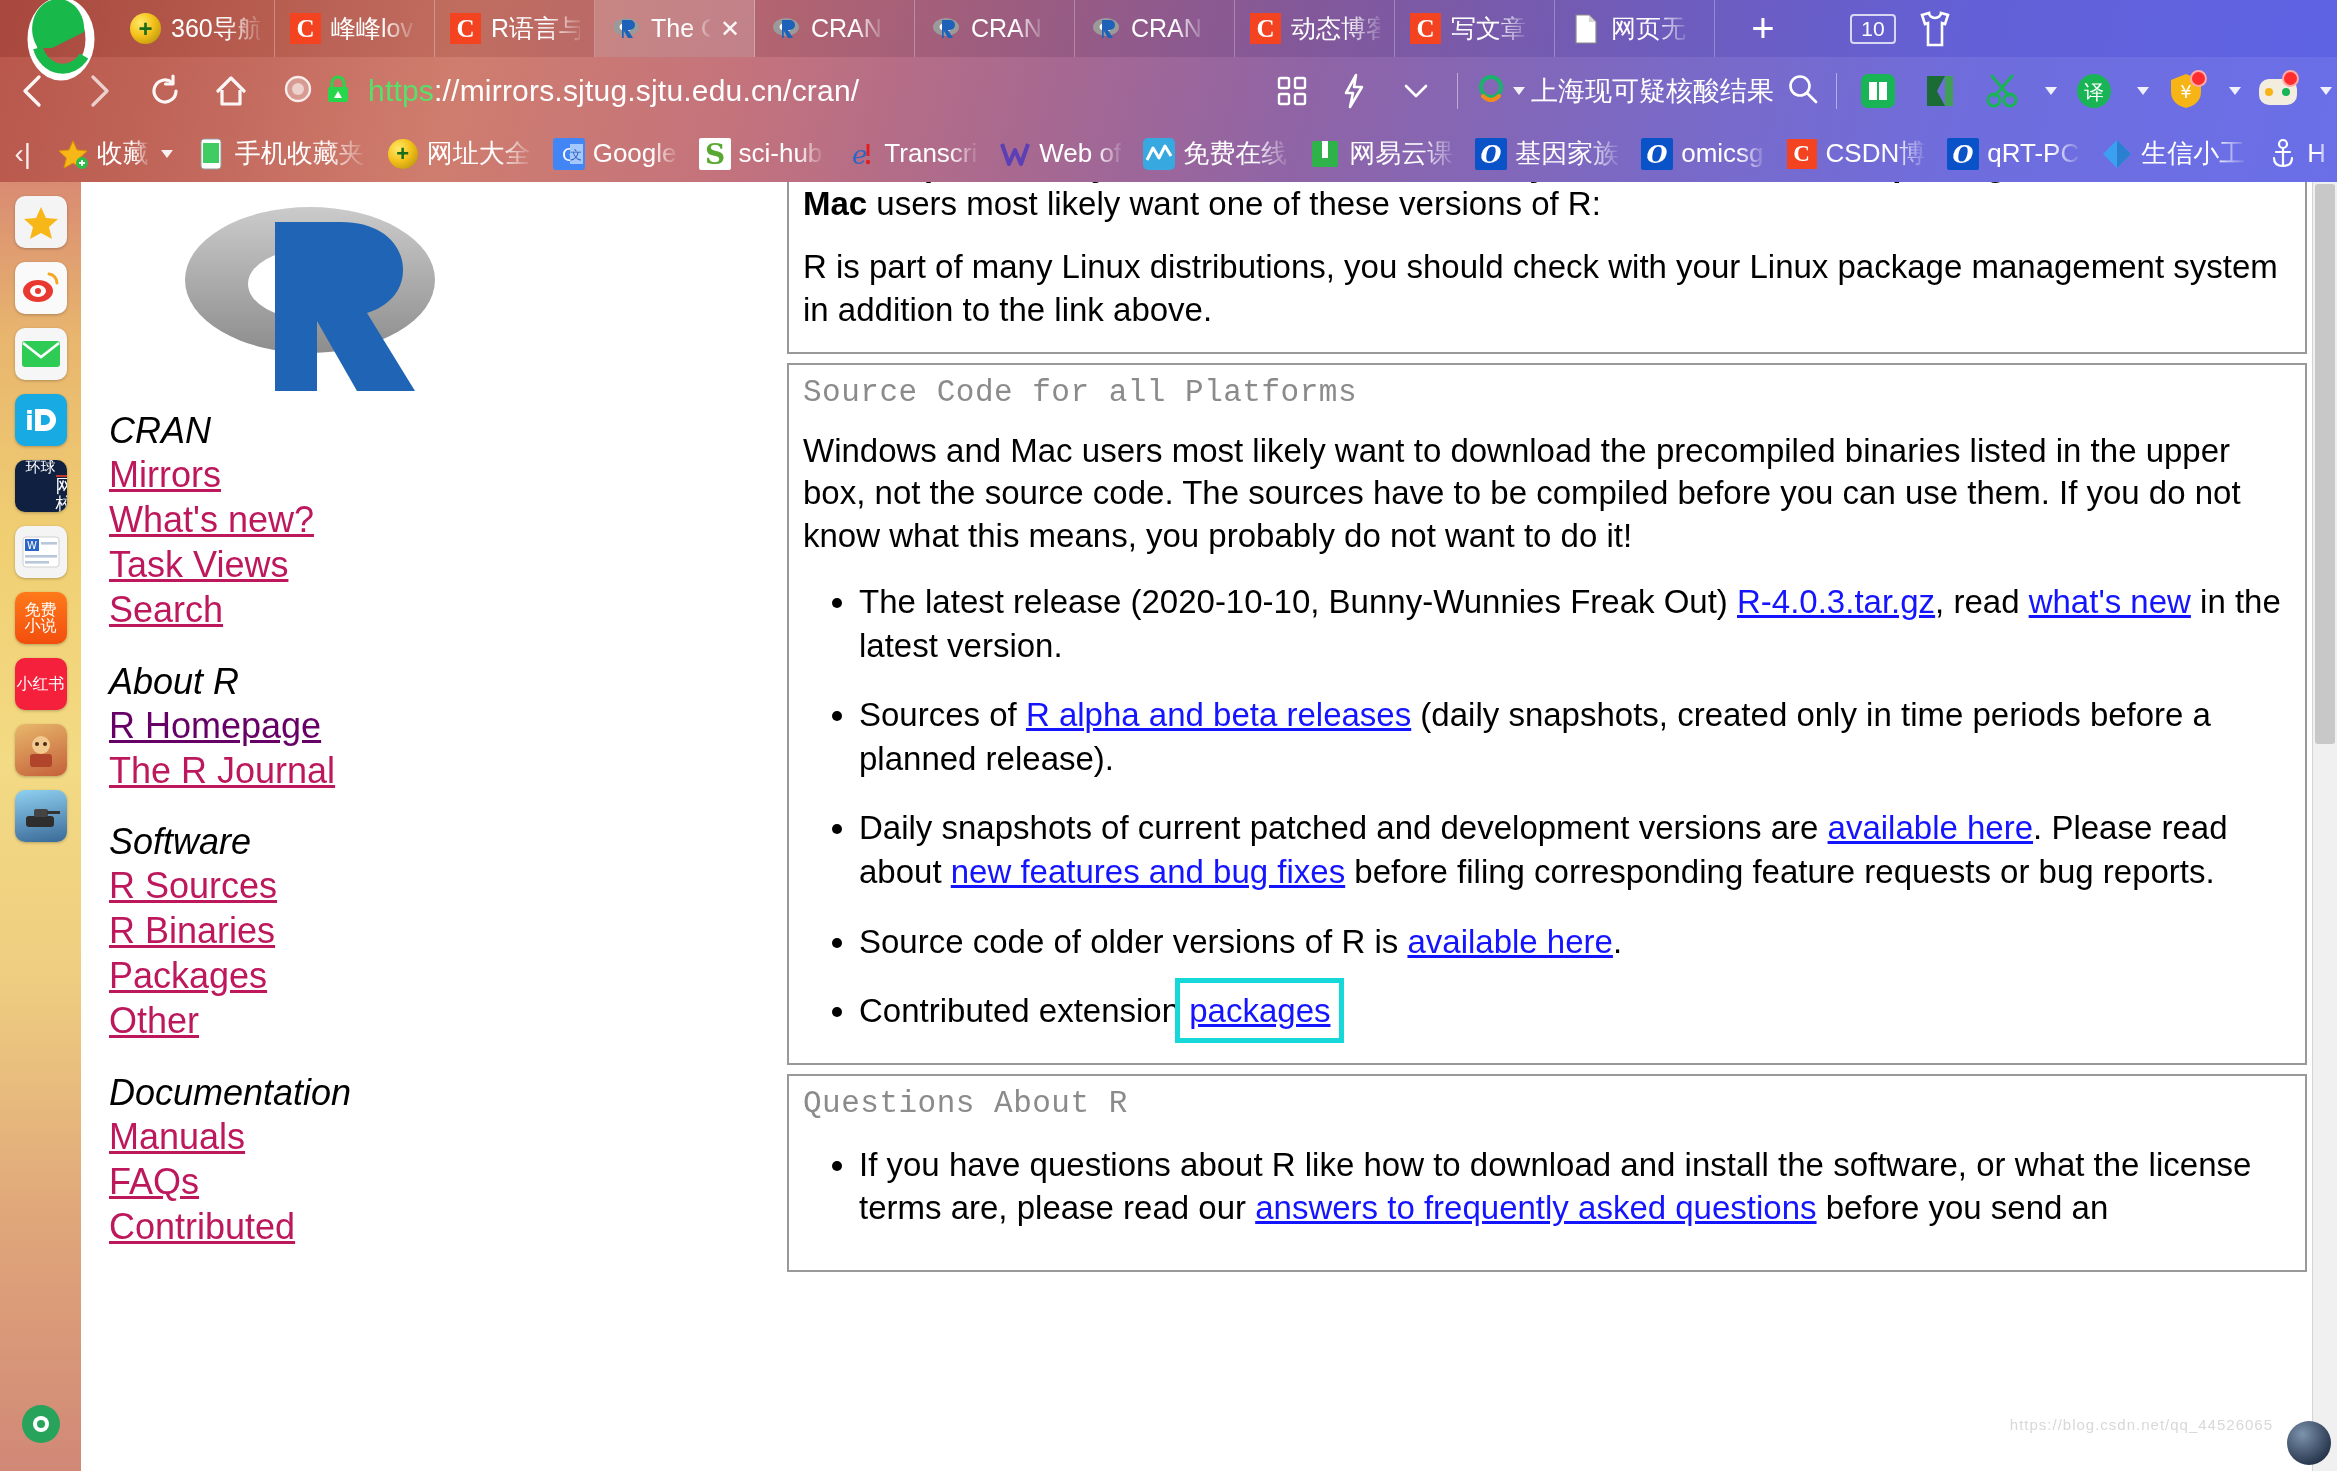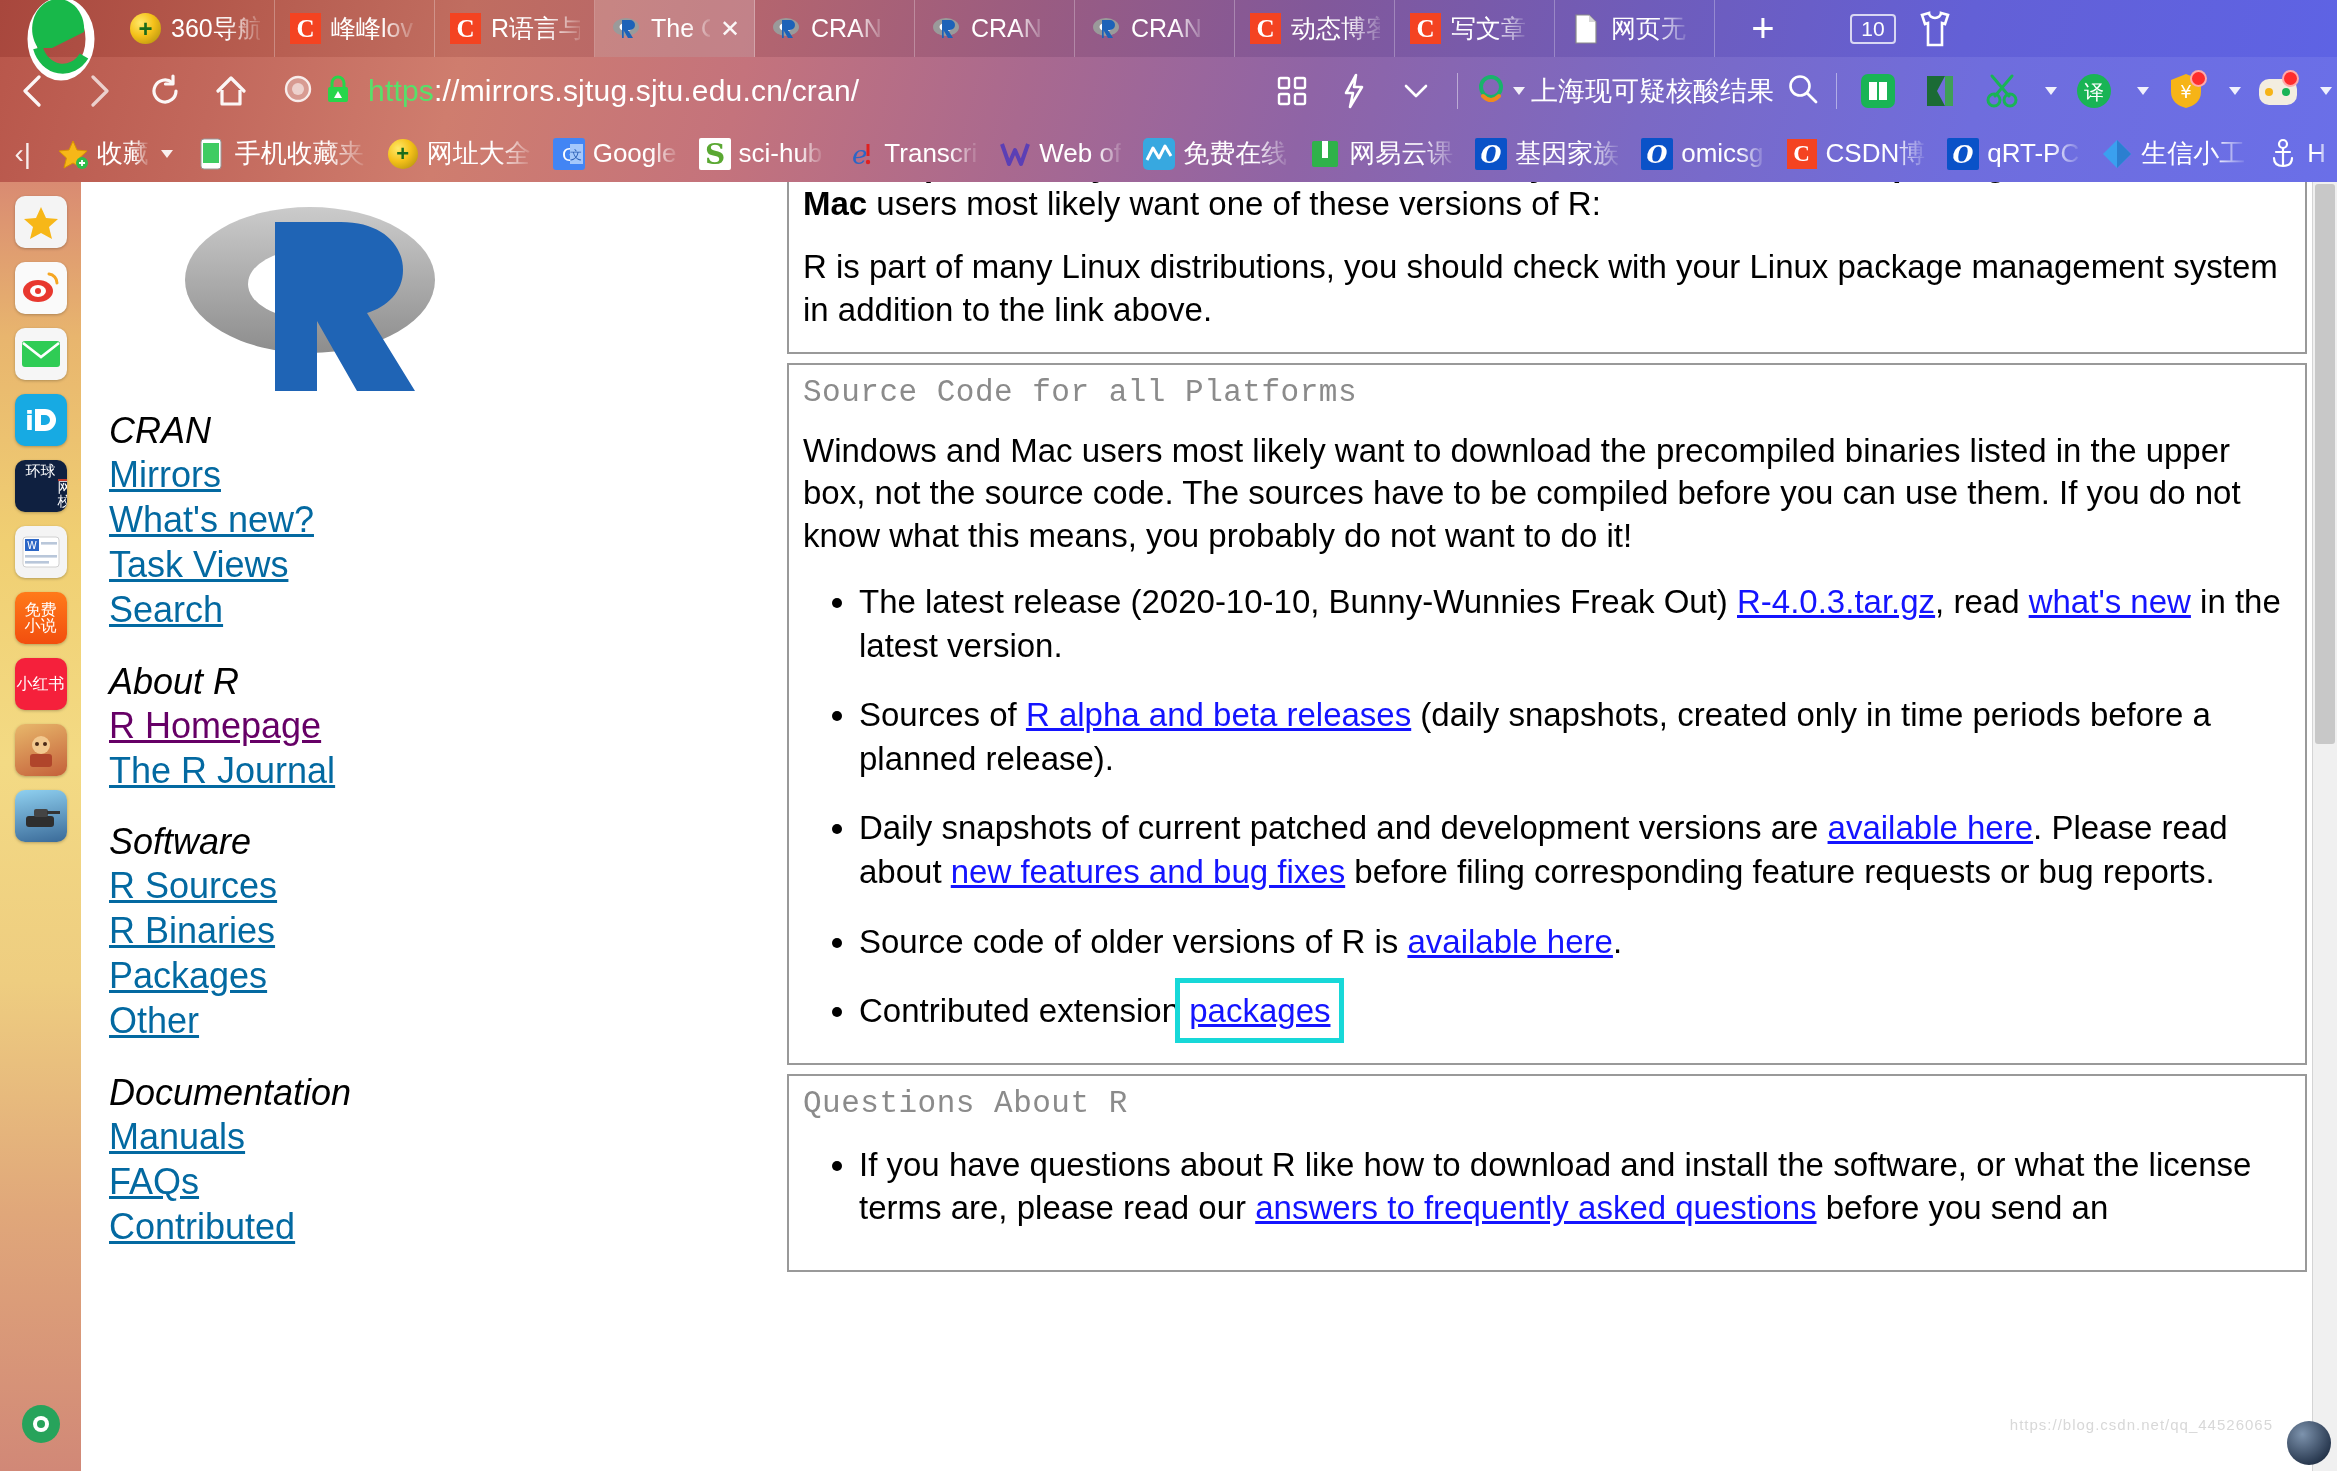--- a/index.html
+++ b/index.html
@@ -78,21 +78,21 @@
   .dockicon{width:52px;height:52px;margin:14px auto;border-radius:10px;display:flex;align-items:center;justify-content:center;
      font-size:18px;color:#fff;overflow:hidden;box-shadow:0 1px 3px rgba(0,0,0,.25);}
   .dockbottom{position:absolute;left:0;bottom:20px;width:81px;display:flex;justify-content:center;}
 
   
   .page{position:absolute;left:81px;top:182px;width:2256px;height:1289px;background:#fff;overflow:hidden;}
   .pagewrap{position:absolute;left:0;top:0;width:2232px;height:1289px;}
   .sidebar{position:absolute;left:14px;top:0;width:690px;}
   .rlogo{margin:10px 0 0 80px;}
   .sb-h{font-style:italic;font-size:36px;color:#000;margin:4px 0 1px 14px;font-family:"Liberation Sans",sans-serif;}
-  .sb-a{display:block;font-size:36px;color:#0369a1;text-decoration:underline;margin:0 0 1px 14px;line-height:1.22;width:max-content;}
+  .sb-a{display:block;font-size:36px;color:#be185d;text-decoration:underline;margin:0 0 1px 14px;line-height:1.22;width:max-content;}
   .sb-a.visited{color:#660066;}
   .sb-gap{height:24px;}
 
   .content{position:absolute;left:706px;top:-60px;width:1520px;}
   .box{border:2px solid #999;padding:0 12px 14px 12px;margin-bottom:9px;background:#fff;}
   .boxtitle{font-family:"Liberation Mono",monospace;font-size:31px;color:#8b8b8b;margin:10px 0 2px 2px;letter-spacing:.5px;}
   .ptext{font-size:33px;line-height:1.30;color:#000;margin:20px 0 6px 2px;}
   ul.plist{margin:22px 0 12px 0;padding-left:58px;}
   ul.plist li{font-size:33px;line-height:1.32;color:#000;margin-bottom:26px;}
   ul.plist.tight li{margin-bottom:2px;}
@@ -523,21 +523,21 @@
     </div>
     <div class="dockicon" style="background:#17aae3;">
       <svg width="40" height="32" viewBox="0 0 40 32">
           <text x="4" y="26" font-size="26" fill="#fff" font-family="DejaVu Sans" font-weight="bold">i</text>
           <path d="M14 5 h10 a11 11 0 0 1 0 22 h-10 z" fill="#fff"></path>
           <path d="M20 11 h4 a5 5 0 0 1 0 10 h-4 z" fill="#17aae3"></path>
         </svg>
     </div>
     <div class="dockicon" style="background:#0f2040;flex-direction:column;line-height:1;">
       <span style="font-size:15px;font-family:'DejaVu Sans',sans-serif;">环球</span>
-      <span style="font-size:14px;border-top:2px solid #c0392b;font-family:Liberation Mono, monospace;margin-left:48px;">网校</span>
+      <span style="font-size:18px;border-top:2px solid #c0392b;font-family:Liberation Serif, serif;margin-left:48px;">网校</span>
     </div>
     <div class="dockicon" style="background:#f4f4f4;">
       <svg width="40" height="34" viewBox="0 0 40 34">
           <rect x="2" y="2" width="36" height="30" rx="3" fill="#fff" stroke="#d0d0d0"></rect>
           <rect x="4" y="4" width="14" height="12" fill="#2b66c6"></rect>
           <text x="11" y="14" font-size="10" fill="#fff" text-anchor="middle" font-family="DejaVu Sans">W</text>
           <rect x="20" y="7" width="16" height="2.6" fill="#b9c7da"></rect>
           <rect x="4" y="20" width="32" height="2.6" fill="#b9c7da"></rect>
           <rect x="4" y="26" width="24" height="2.6" fill="#b9c7da"></rect>
         </svg>

